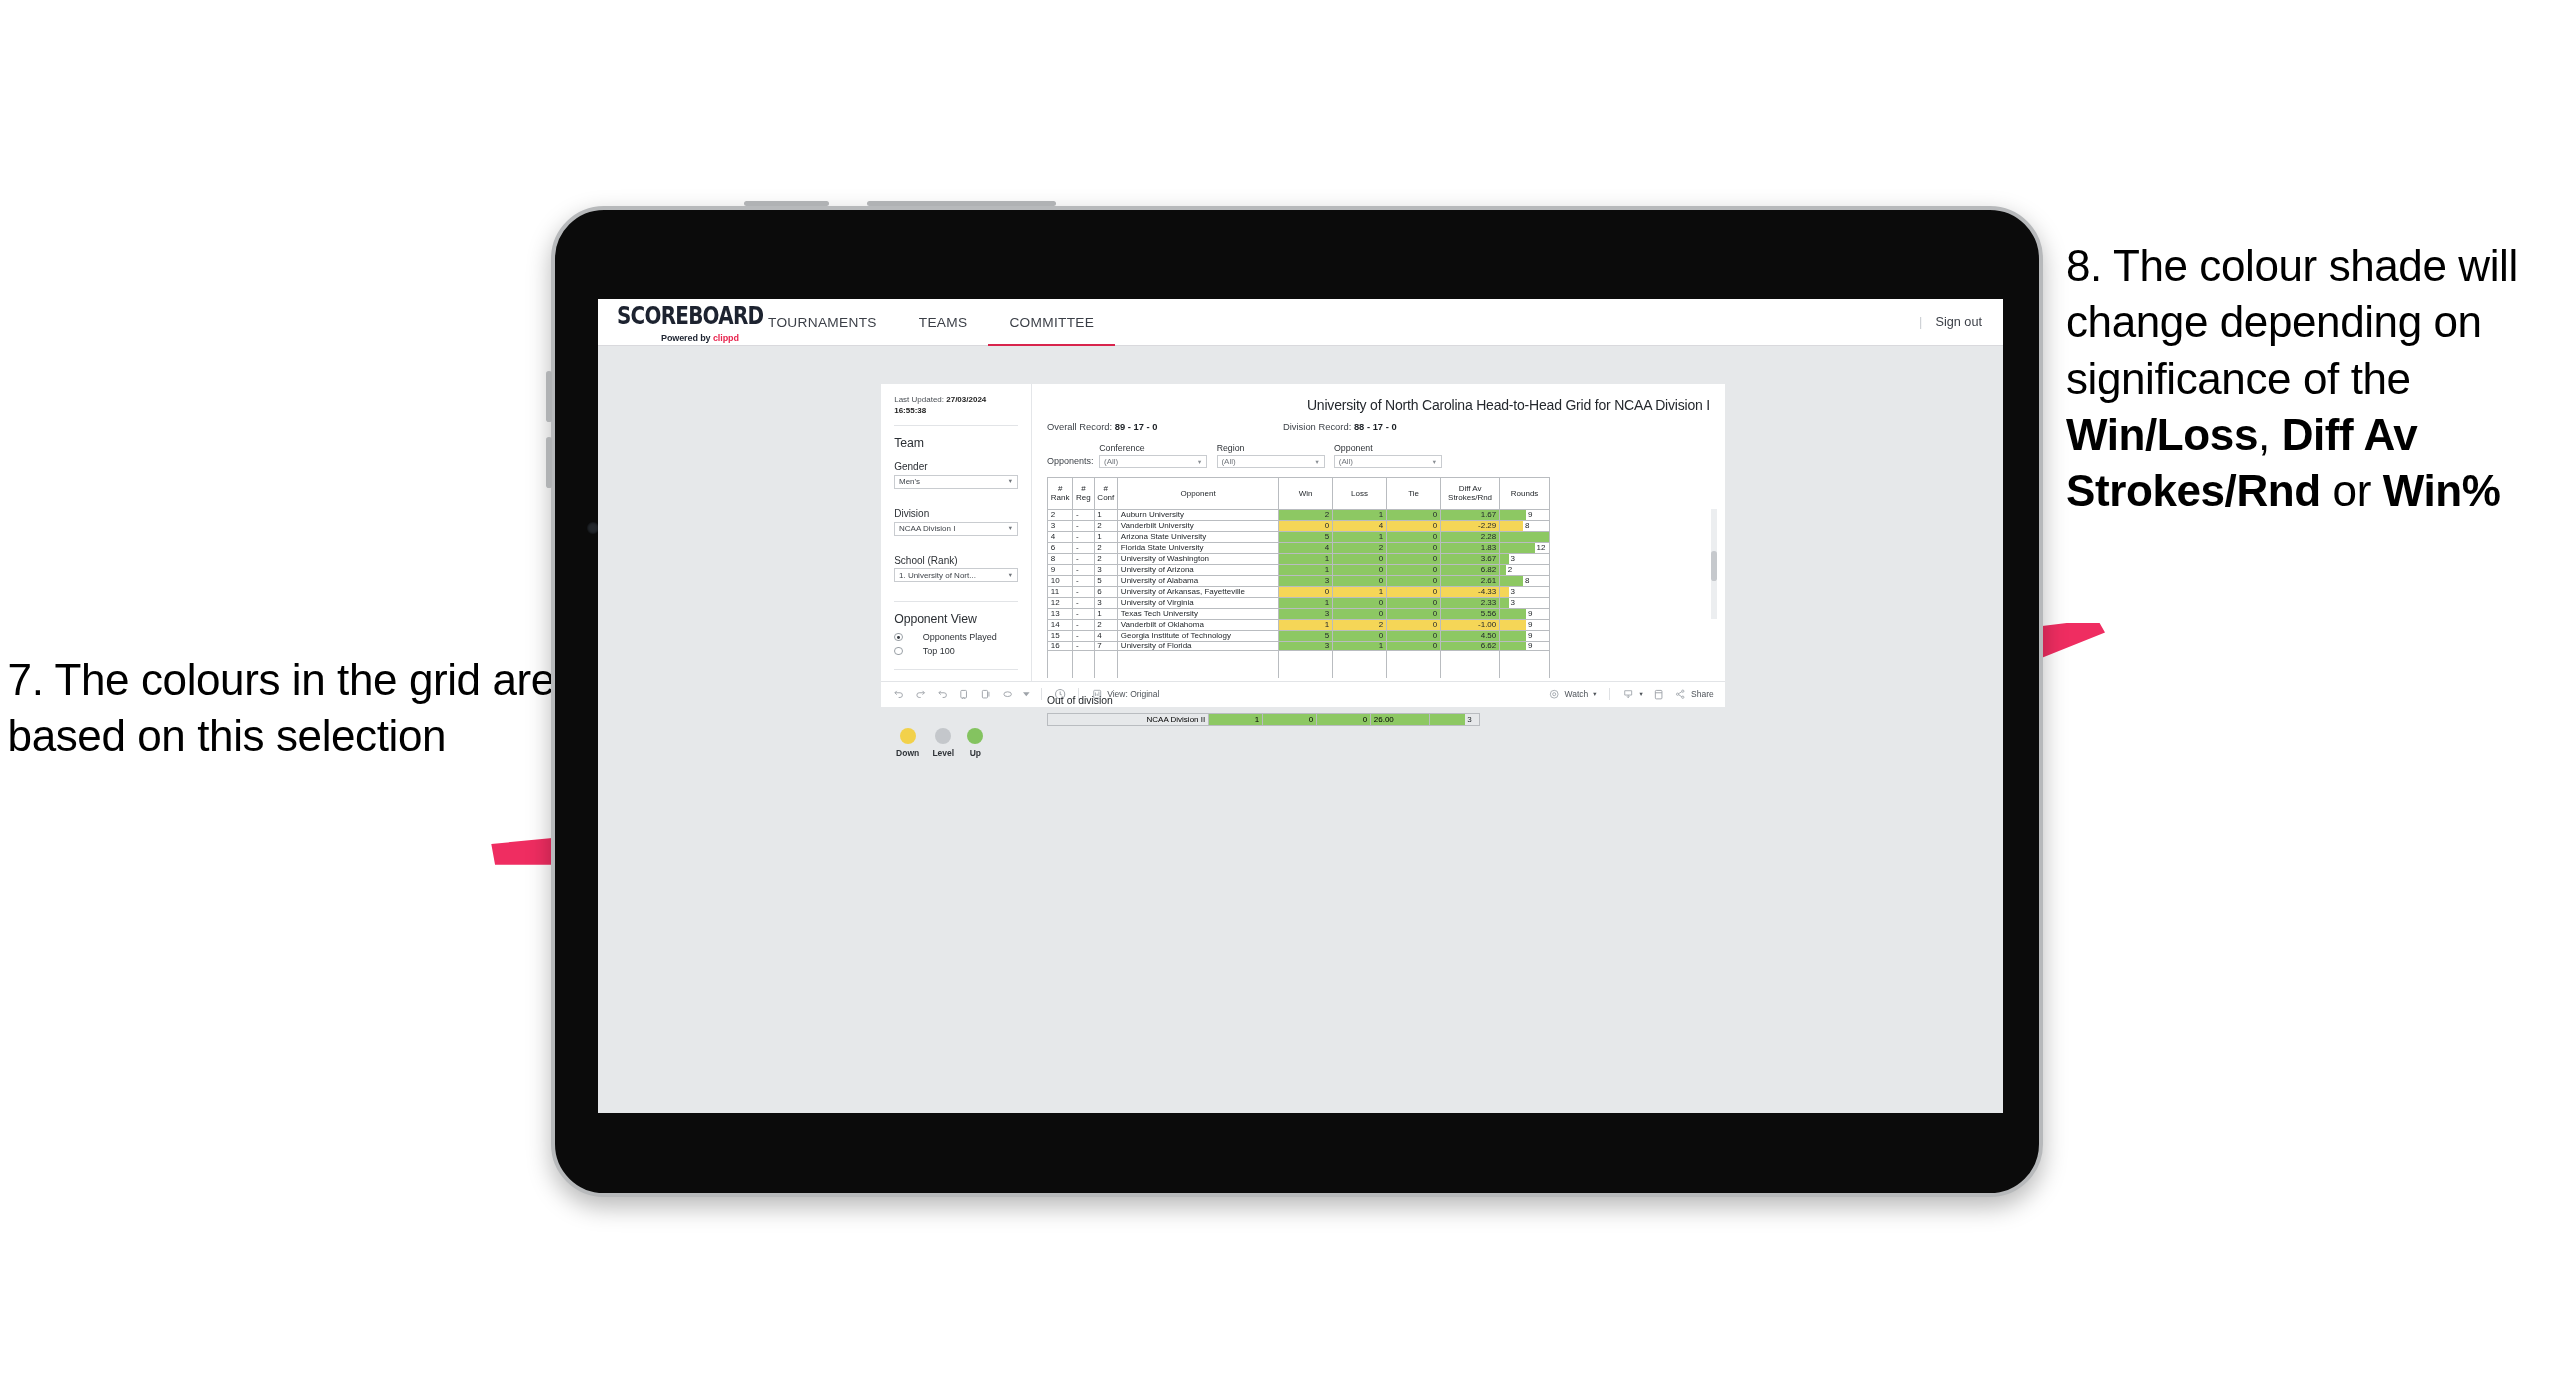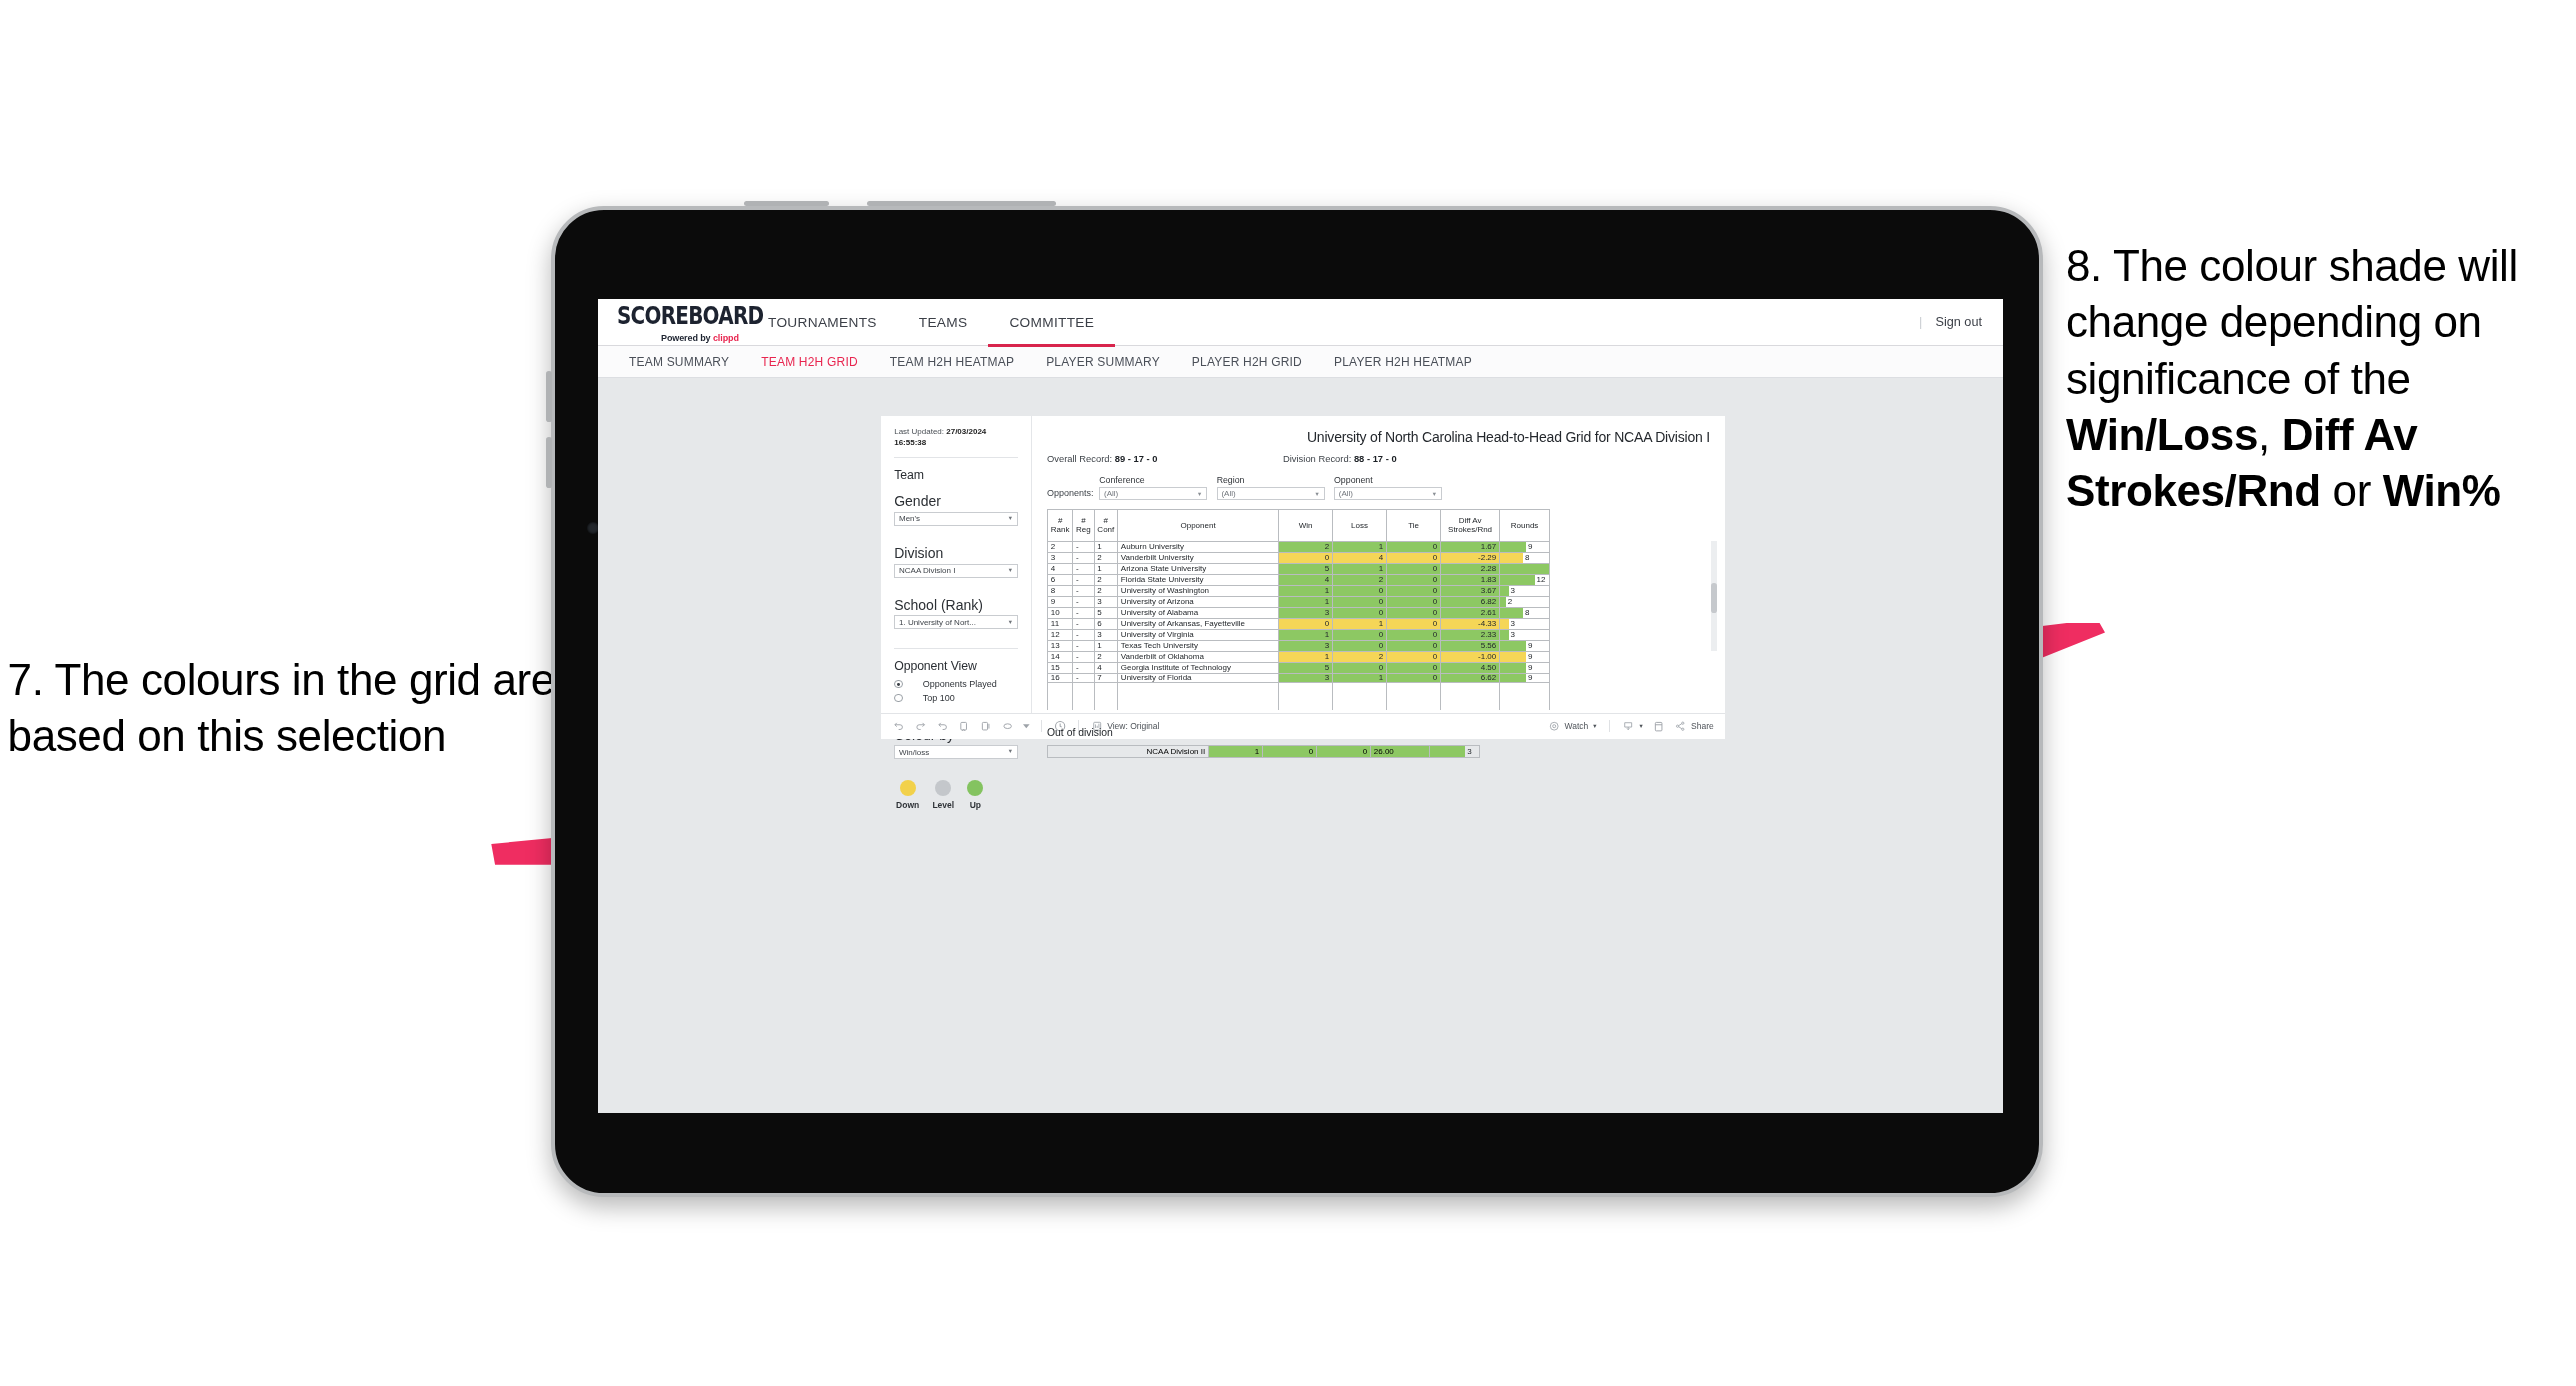--- a/index.html
+++ b/index.html
@@ -178,21 +178,21 @@
   }
   #lastupd b { color: #222; }
   .ctrl-rule { height: 0.9px; background: #e2e4e7; margin: 7.6px 0 9.4px 0; }
   .ctrl-h {
     font-size: 12.3px;
     color: #2b2f34;
     margin: 3.8px 0 11.3px 0;
     letter-spacing: -0.1px;
   }
   .ctrl-label {
-    font-size: 14px;
+    font-size: 10px;
     color: #2b2f34;
     margin-bottom: 2.8px;
   }
   .ctrl-select {
     height: 14px;
     border: 0.9px solid #c9ccd0;
     background: #fff;
     display: flex; align-items: center;
     padding: 0 3.8px;
     font-size: 8px;
@@ -375,28 +375,20 @@
           <div class="mainnav-item">TOURNAMENTS</div>
           <div class="mainnav-item">TEAMS</div>
           <div class="mainnav-item active">COMMITTEE</div>
         </div>
         <div id="signout-wrap">
           <span id="signout-div">|</span>
           <span id="signout">Sign out</span>
         </div>
       </div>
 
-      <div id="subnav">
-        <div class="subnav-item">TEAM SUMMARY</div>
-        <div class="subnav-item active">TEAM H2H GRID</div>
-        <div class="subnav-item">TEAM H2H HEATMAP</div>
-        <div class="subnav-item">PLAYER SUMMARY</div>
-        <div class="subnav-item">PLAYER H2H GRID</div>
-        <div class="subnav-item">PLAYER H2H HEATMAP</div>
-      </div>
 
       <div id="canvas">
 
         <div id="dashboard-outer">
           <div id="dash-body">
 
             <div id="ctrl">
               <div id="lastupd">
                 <span>Last Updated:</span>
                 <b>27/03/2024 16:55:38</b>

